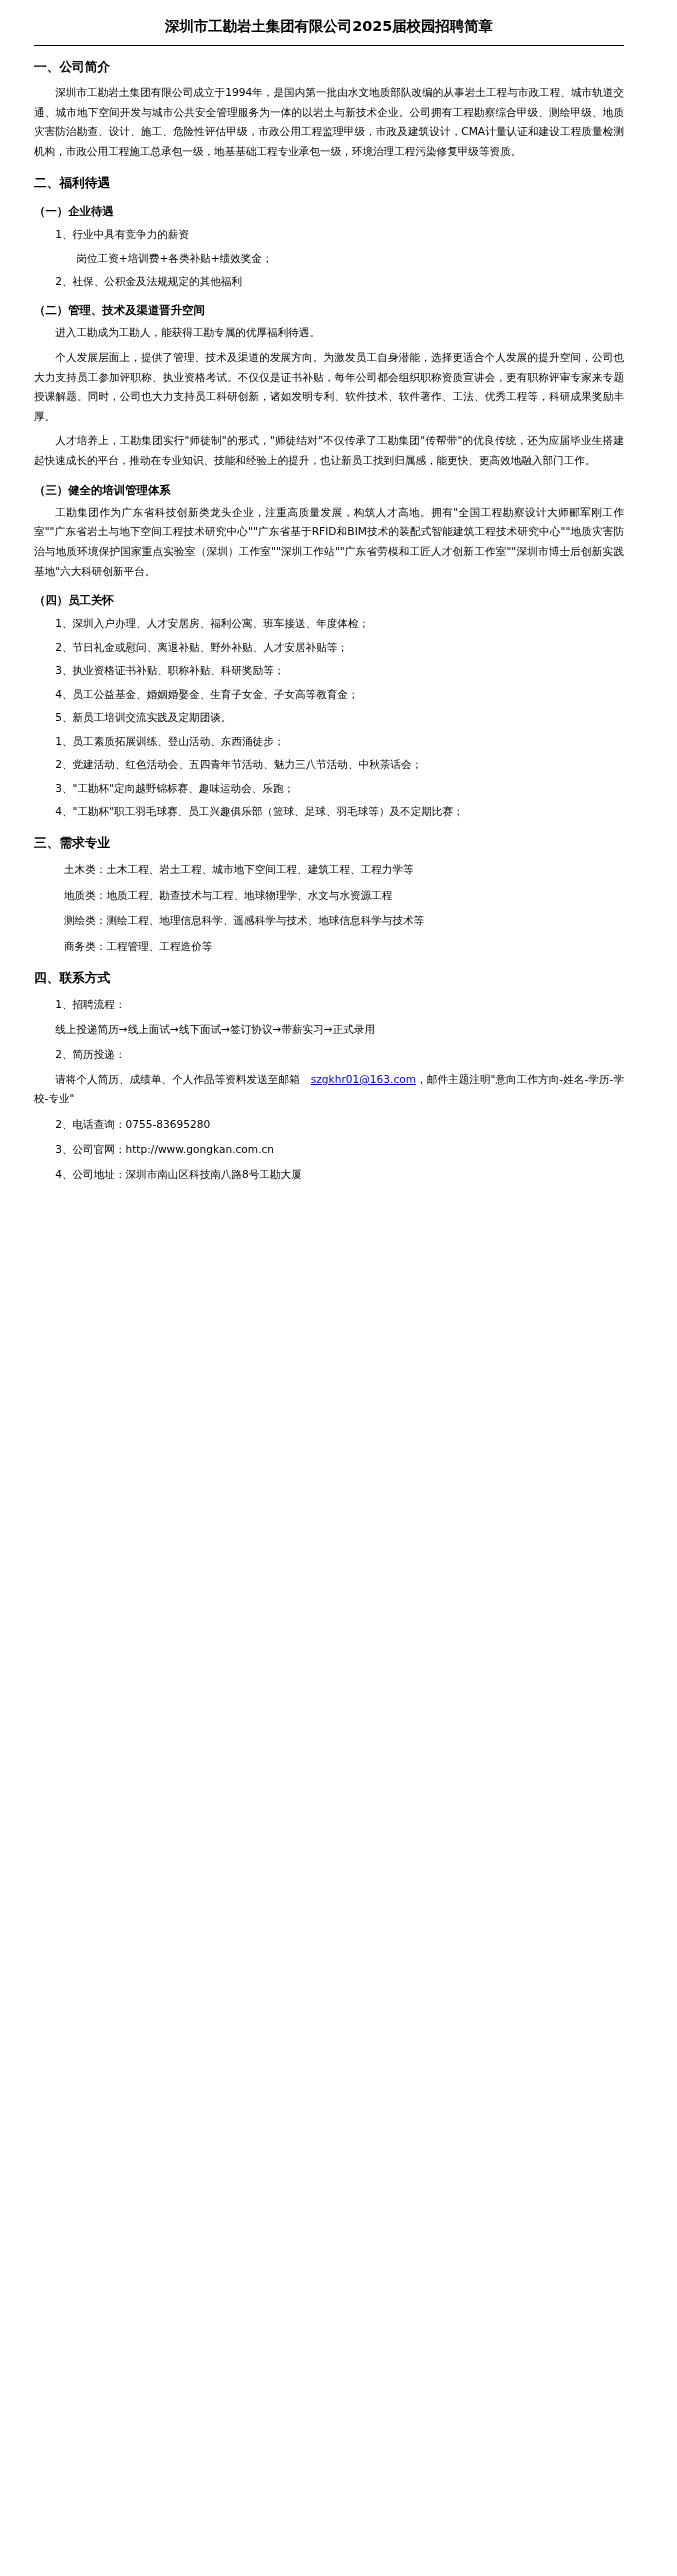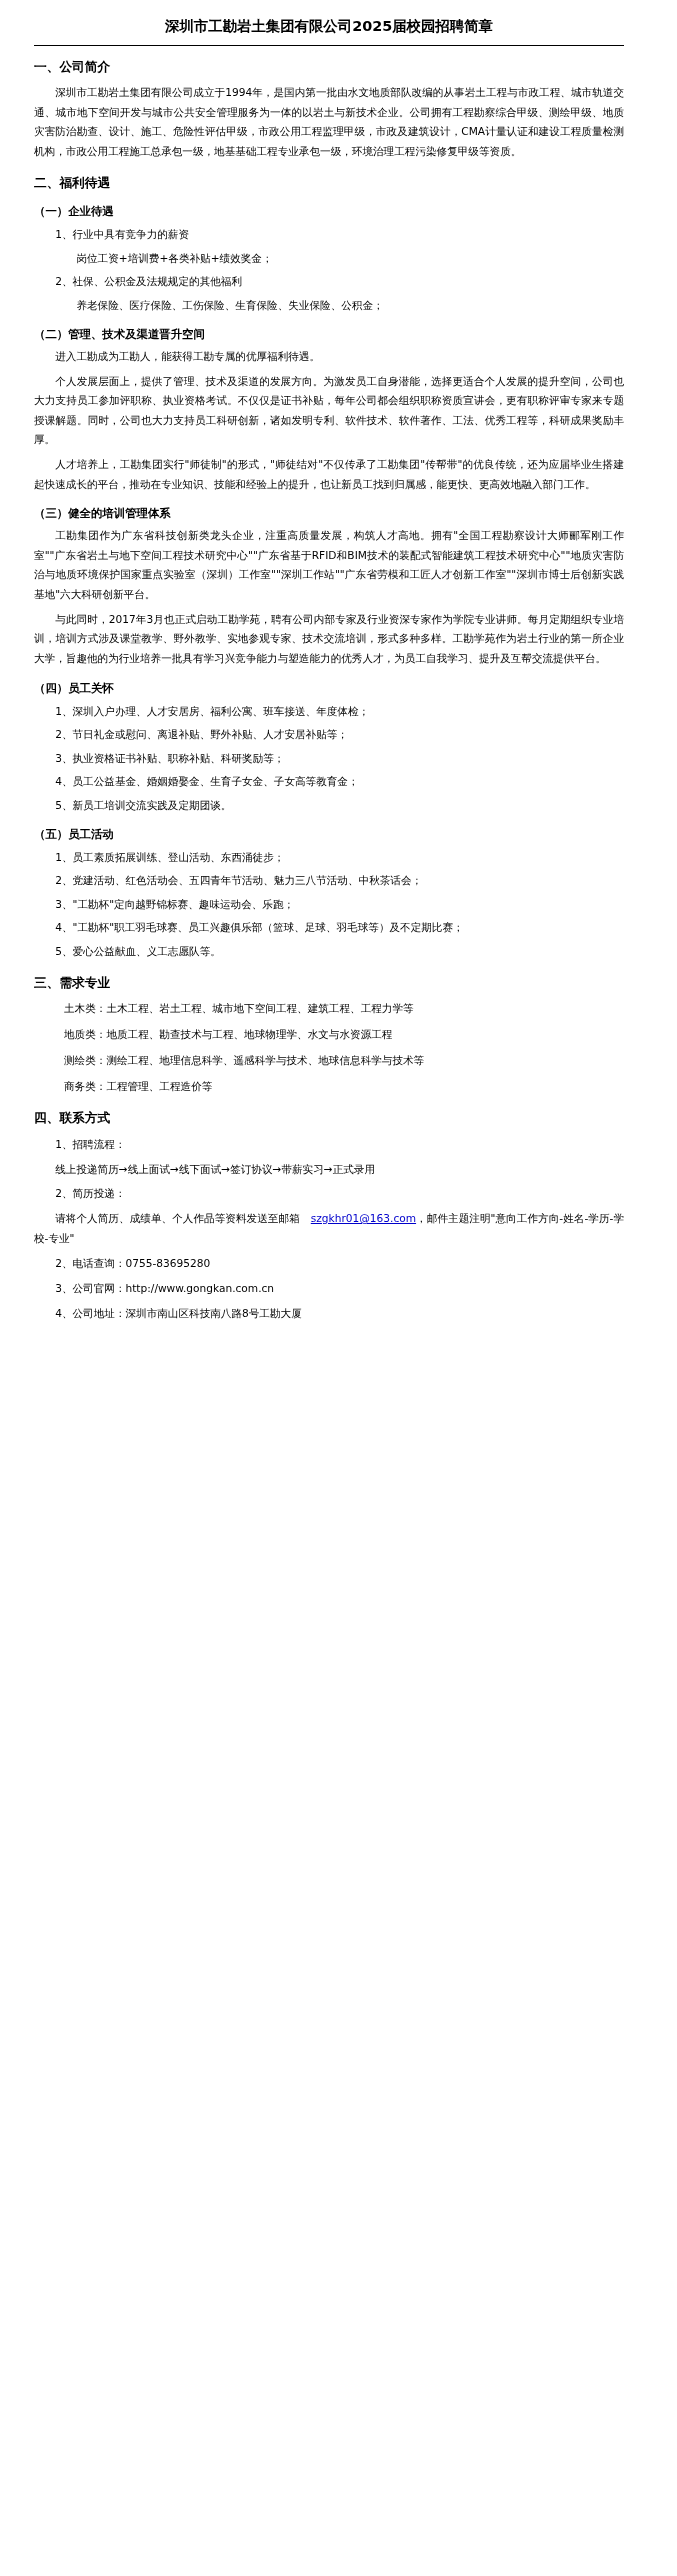--- a/index.html
+++ b/index.html
@@ -93,44 +93,40 @@
 
   <div class="h1">一、公司简介</div>
   <p class="para">深圳市工勘岩土集团有限公司成立于1994年，是国内第一批由水文地质部队改编的从事岩土工程与市政工程、城市轨道交通、城市地下空间开发与城市公共安全管理服务为一体的以岩土与新技术企业。公司拥有工程勘察综合甲级、测绘甲级、地质灾害防治勘查、设计、施工、危险性评估甲级，市政公用工程监理甲级，市政及建筑设计，CMA计量认证和建设工程质量检测机构，市政公用工程施工总承包一级，地基基础工程专业承包一级，环境治理工程污染修复甲级等资质。</p>
 
   <div class="h1">二、福利待遇</div>
 
   <div class="h2">（一）企业待遇</div>
   <div class="listline">1、行业中具有竞争力的薪资</div>
   <div class="sub">岗位工资+培训费+各类补贴+绩效奖金；</div>
   <div class="listline">2、社保、公积金及法规规定的其他福利</div>
-  <div class="sub">养老保险、医疗保险、工伤保险、生育保险、失业保险、公积金；</div>
 
   <div class="h2">（二）管理、技术及渠道晋升空间</div>
   <p class="para">进入工勘成为工勘人，能获得工勘专属的优厚福利待遇。</p>
   <p class="para">个人发展层面上，提供了管理、技术及渠道的发展方向。为激发员工自身潜能，选择更适合个人发展的提升空间，公司也大力支持员工参加评职称、执业资格考试。不仅仅是证书补贴，每年公司都会组织职称资质宣讲会，更有职称评审专家来专题授课解题。同时，公司也大力支持员工科研创新，诸如发明专利、软件技术、软件著作、工法、优秀工程等，科研成果奖励丰厚。</p>
   <p class="para">人才培养上，工勘集团实行"师徒制"的形式，"师徒结对"不仅传承了工勘集团"传帮带"的优良传统，还为应届毕业生搭建起快速成长的平台，推动在专业知识、技能和经验上的提升，也让新员工找到归属感，能更快、更高效地融入部门工作。</p>
 
   <div class="h2">（三）健全的培训管理体系</div>
   <p class="para">工勘集团作为广东省科技创新类龙头企业，注重高质量发展，构筑人才高地。拥有"全国工程勘察设计大师郦军刚工作室""广东省岩土与地下空间工程技术研究中心""广东省基于RFID和BIM技术的装配式智能建筑工程技术研究中心""地质灾害防治与地质环境保护国家重点实验室（深圳）工作室""深圳工作站""广东省劳模和工匠人才创新工作室""深圳市博士后创新实践基地"六大科研创新平台。</p>
-  <p class="para">与此同时，2017年3月也正式启动工勘学苑，聘有公司内部专家及行业资深专家作为学院专业讲师。每月定期组织专业培训，培训方式涉及课堂教学、野外教学、实地参观专家、技术交流培训，形式多种多样。工勘学苑作为岩土行业的第一所企业大学，旨趣他的为行业培养一批具有学习兴竞争能力与塑造能力的优秀人才，为员工自我学习、提升及互帮交流提供平台。</p>
 
   <div class="h2">（四）员工关怀</div>
   <div class="listline">1、深圳入户办理、人才安居房、福利公寓、班车接送、年度体检；</div>
   <div class="listline">2、节日礼金或慰问、离退补贴、野外补贴、人才安居补贴等；</div>
   <div class="listline">3、执业资格证书补贴、职称补贴、科研奖励等；</div>
   <div class="listline">4、员工公益基金、婚姻婚娶金、生育子女金、子女高等教育金；</div>
   <div class="listline">5、新员工培训交流实践及定期团谈。</div>
 
-  <div class="h2">（五）员工活动</div>
   <div class="listline">1、员工素质拓展训练、登山活动、东西涌徒步；</div>
   <div class="listline">2、党建活动、红色活动会、五四青年节活动、魅力三八节活动、中秋茶话会；</div>
   <div class="listline">3、"工勘杯"定向越野锦标赛、趣味运动会、乐跑；</div>
   <div class="listline">4、"工勘杯"职工羽毛球赛、员工兴趣俱乐部（篮球、足球、羽毛球等）及不定期比赛；</div>
-  <div class="listline">5、爱心公益献血、义工志愿队等。</div>
 
   <div class="h1">三、需求专业</div>
   <div class="majorline">
     <span class="mj-label">土木类：</span><span>土木工程、岩土工程、城市地下空间工程、建筑工程、工程力学等</span>
   </div>
   <div class="majorline">
     <span class="mj-label">地质类：</span><span>地质工程、勘查技术与工程、地球物理学、水文与水资源工程</span>
   </div>
   <div class="majorline">
     <span class="mj-label">测绘类：</span><span>测绘工程、地理信息科学、遥感科学与技术、地球信息科学与技术等</span>

